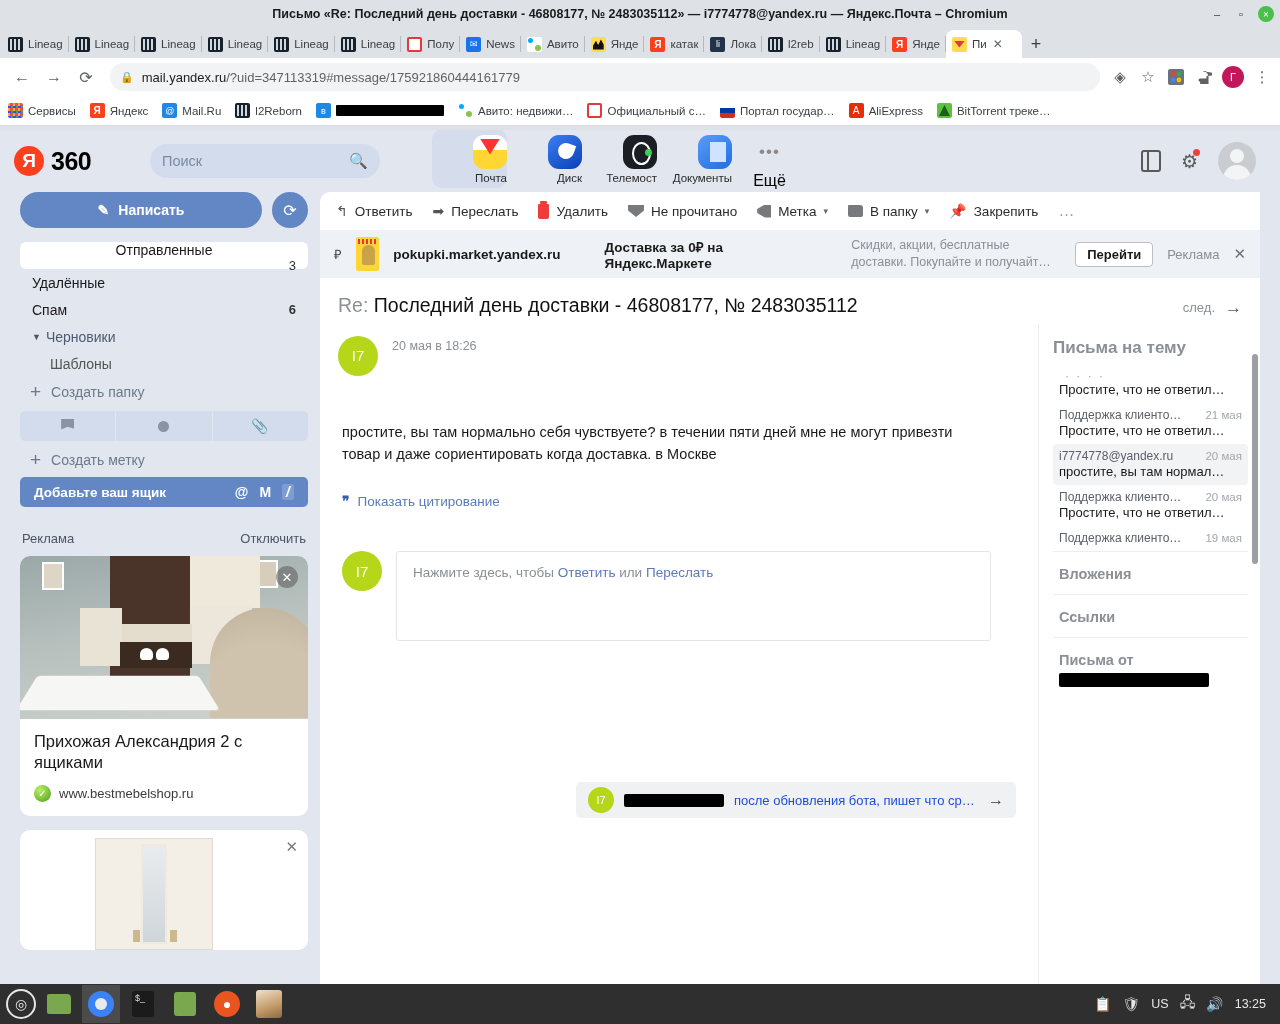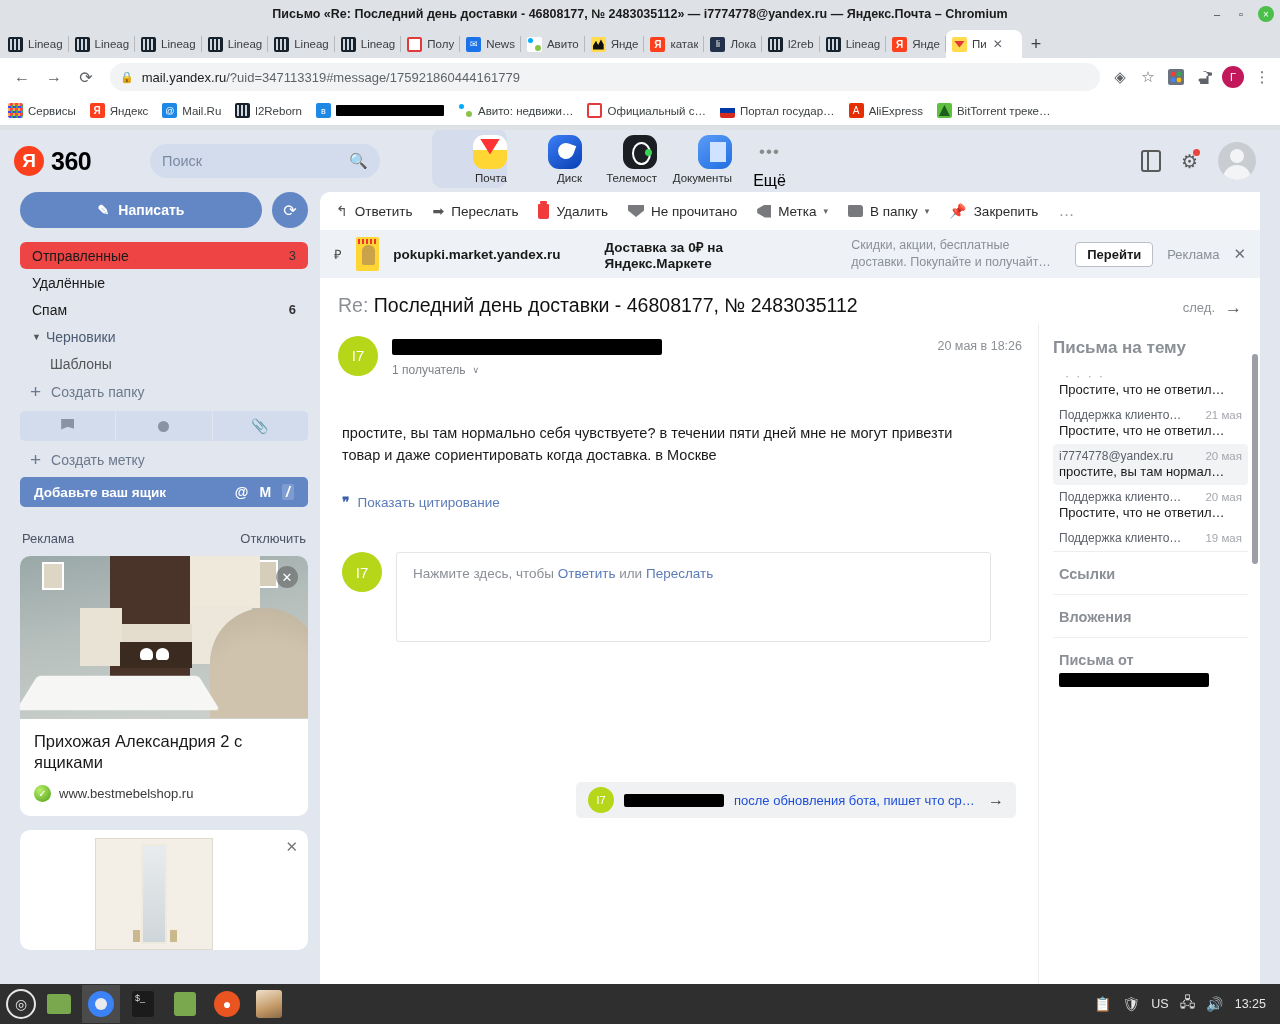--- a/index.html
+++ b/index.html
@@ -166,21 +166,21 @@
   .leftcol { width: 320px; flex: 0 0 320px; padding: 0 12px 0 20px; }
   .compose-row { display: flex; align-items: center; gap: 10px; margin-bottom: 14px; }
   .compose-btn { flex: 1; height: 36px; background: #6387c4; border-radius: 18px; color: #fff;
      font-size: 14px; font-weight: bold; display: flex; align-items: center; justify-content: center; gap: 9px; }
   .pencil { font-size: 14px; }
   .refresh-btn { width: 36px; height: 36px; border-radius: 50%; background: #6387c4; color: #fff;
      display: flex; align-items: center; justify-content: center; font-size: 16px; }
 
   .folder { height: 27px; display: flex; align-items: center; padding: 0 12px;
      font-size: 14px; color: #1a1a1a; border-radius: 6px; }
-  .folder.sel { background: #ef4444; }
+  .folder.sel { background: #ffffff; flex-direction: column; }
   .folder .cnt { margin-left: auto; font-size: 13px; color: #333; }
   .folder .cnt.bold { font-weight: bold; }
   .folder.sub { padding-left: 30px; color: #555; }
   .folder .tri { font-size: 9px; color: #555; margin-right: 5px; }
   .folder.muted { color: #4d5b72; }
 
   .addrow { height: 30px; display: flex; align-items: center; gap: 10px; padding: 0 10px;
      font-size: 14px; color: #6c7a8c; }
   .addrow .plus { font-size: 19px; color: #6c7a8c; font-weight: 300; }
 
@@ -690,27 +690,20 @@
           <span>след.</span>
           <span class="arr">→</span>
         </div>
       </div>
 
       <div class="content-row">
 
         <div class="msgcol">
           <div class="sender-row">
             <div class="av-green">I7</div>
-            <div class="sender-info">
-              <div class="redact-name"></div>
-              <div class="recipients">
-                <span>1 получатель</span>
-                <span class="cv">∨</span>
-              </div>
-            </div>
             <div class="msgdate">20 мая в 18:26</div>
           </div>
 
           <div class="msgbody">простите, вы там нормально себя чувствуете? в течении пяти дней мне не могут привезти товар и даже сориентировать когда доставка. в Москве</div>
 
           <div class="quote-link">
             <span class="quote-mark">❞</span>
             <span>Показать цитирование</span>
           </div>
 
@@ -757,22 +750,22 @@
             </div>
             <div class="rc-line2">Простите, что не ответил…</div>
           </div>
           <div class="rc-item">
             <div class="rc-line1">
               <span class="who">Поддержка клиенто…</span>
               <span class="when">19 мая</span>
             </div>
           </div>
 
+          <div class="rc-sect">Вложения</div>
           <div class="rc-sect">Ссылки</div>
-          <div class="rc-sect">Вложения</div>
           <div class="rc-from">
             <div class="t">Письма от</div>
             <div class="redact"></div>
           </div>
           <div class="rc-scroll"></div>
         </div>
       </div>
     </div>
   </div>
 </div>

